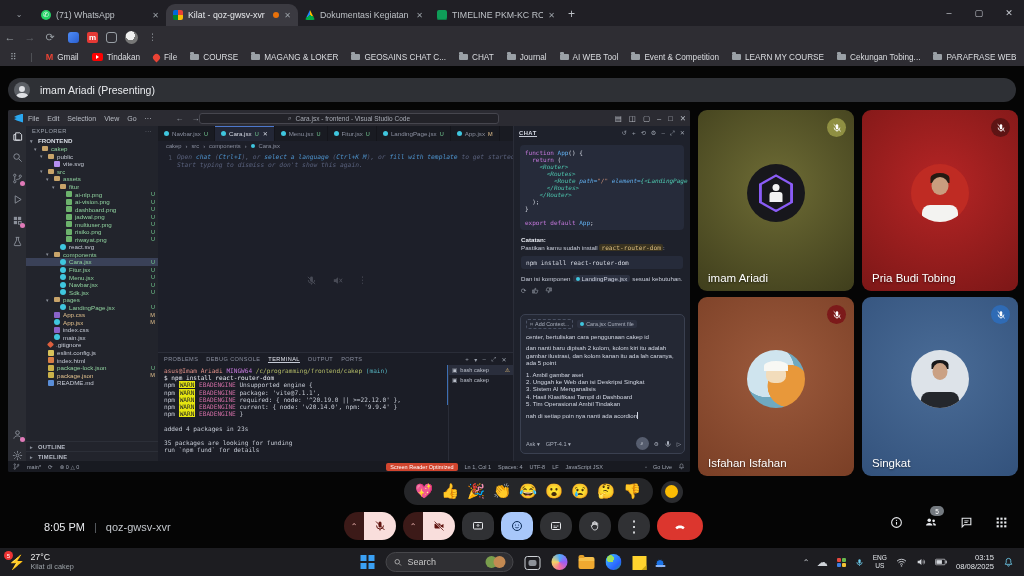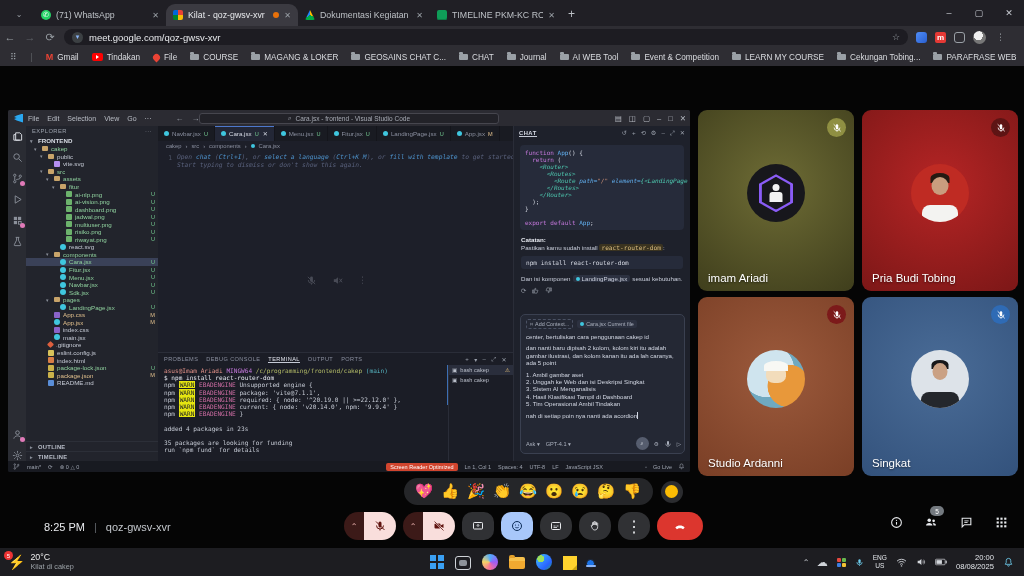--- a/index.html
+++ b/index.html
@@ -255,25 +255,20 @@
     <span>–</span>
     <span>▢</span>
     <span>✕</span>
   </div>
 </div>
 
 <div id="toolbar">
   <span class="navbtn">←</span>
   <span class="navbtn dim">→</span>
   <span class="navbtn">⟳</span>
-  <div id="omnibox">
-    <span class="siteicon">▾</span>
-    <span>meet.google.com/qoz-gwsv-xvr</span>
-    <span class="star">☆</span>
-  </div>
   <div class="extrow">
     <span class="ext-blue"></span>
     <span class="ext-m">m</span>
     <span class="ext-puzzle"></span>
     <span class="avatar-chip"></span>
     <span class="dots3">⋮</span>
   </div>
 </div>
 
 <div id="bmbar">
@@ -331,20 +326,24 @@
       <div class="bm">
         <span class="fold"></span>
         <span>PARAFRASE WEB</span>
       </div>
     </div>
 
 </div>
 
 <div id="meet">
 
+  <div id="banner">
+    <span class="pers"></span>
+    <span id="banner-label">imam Ariadi (Presenting)</span>
+  </div>
 
   <div id="screen">
     <div id="vs-title">
       <span class="vslogo"></span>
       <div id="vs-menus">
           <span>File</span>
           <span>Edit</span>
           <span>Selection</span>
           <span>View</span>
           <span>Go</span>
@@ -877,21 +876,21 @@
         <span class="mic-badge" style="background: rgb(124, 26, 26);">
           <svg width="10" height="10" viewBox="0 0 24 24">
             <path d="M12 15a3 3 0 0 0 3-3V6a3 3 0 0 0-6 0v6a3 3 0 0 0 3 3z" fill="#fff"></path>
             <path d="M5 11a7 7 0 0 0 14 0M12 18v3M4 3l17 17" stroke="#fff" stroke-width="2" fill="none"></path>
           </svg>
         </span>
         <div class="av" style="background: radial-gradient(circle at 72% 62%, rgb(232, 152, 58) 0px, rgb(232, 152, 58) 38%, transparent 39%), radial-gradient(circle at 35% 35%, rgb(207, 228, 238) 0px, rgb(207, 228, 238) 50%, transparent 51%), rgb(111, 169, 192);">
           <div class="head" style="top: 16px; width: 20px; height: 17px; background: rgb(242, 220, 187); border-radius: 40%;"></div>
           <div class="hair" style="top: 11px; width: 24px; height: 10px; background: rgb(248, 248, 244);"></div>
         </div>
-        <span class="tile-name">Studio Ardanni</span>
+        <span class="tile-name">Isfahan Isfahan</span>
       </div>
       <div class="tile" style="left: 862px; top: 231px; width: 156px; height: 179px; background: radial-gradient(circle at 50% 42%, rgb(74, 108, 151), rgb(51, 82, 124));">
         <span class="mic-badge" style="background: rgb(47, 107, 181);">
           <svg width="10" height="10" viewBox="0 0 24 24">
             <path d="M12 15a3 3 0 0 0 3-3V6a3 3 0 0 0-6 0v6a3 3 0 0 0 3 3z" fill="#fff"></path>
             <path d="M5 11a7 7 0 0 0 14 0M12 18v3M4 3l17 17" stroke="#fff" stroke-width="2" fill="none"></path>
           </svg>
         </span>
         <div class="av" style="background: rgb(221, 227, 233);">
           <div class="shirt" style="bottom: -3px; width: 38px; height: 19px; background: rgb(36, 39, 44);"></div>
@@ -914,21 +913,21 @@
         <span class="react">🤔</span>
         <span class="react">👎</span>
       </div>
     <div id="skin-btn">
         <i></i>
       </div>
   </div>
 
   <div id="meetbar">
     <div id="meet-info">
-      <span>8:25 PM</span>
+      <span>8:05 PM</span>
       <span class="sep">|</span>
       <span class="code">qoz-gwsv-xvr</span>
     </div>
     <div id="controls">
       <div class="ctl-group">
         <span class="ctl-chev">⌃</span>
         <span class="ctl-main">
           <svg width="12" height="12" viewBox="0 0 24 24">
               <path d="M12 15a3 3 0 0 0 3-3V6a3 3 0 0 0-6 0v6a3 3 0 0 0 3 3z" fill="currentColor"></path>
               <path d="M5 11a7 7 0 0 0 14 0M12 18v3M4 3l17 17" stroke="currentColor" stroke-width="2" fill="none"></path>
@@ -1016,31 +1015,42 @@
           </svg>
       </span>
     </div>
   </div>
 </div>
 
 <div id="taskbar">
   <div id="weather">
     <span id="bolt">⚡<span id="wbadge">5</span></span>
     <span id="wtxt">
-      <span id="wtemp">20°C</span>
+      <span id="wtemp">27°C</span>
       <span id="wdesc">Kilat di cakep</span>
     </span>
   </div>
   <div id="tb-center">
     <span class="winlogo">
         <i></i>
         <i></i>
         <i></i>
         <i></i>
       </span>
+    <span id="tb-search">
+      <svg width="9" height="9" viewBox="0 0 24 24">
+          <circle cx="10" cy="10" r="6" fill="none" stroke="#c7c7c7" stroke-width="2"></circle>
+          <path d="M15 15l5 5" stroke="#c7c7c7" stroke-width="2"></path>
+        </svg>
+      <span>Search</span>
+      <span class="imgs">
+          <i style="background:#7a9e4d"></i>
+          <i style="background:#c48a52"></i>
+        </span>
+    </span>
     <span class="tbi taskview"></span>
     <span class="tbi copilot"></span>
     <span class="tbi fldr"></span>
     <span class="tbi edge"></span>
     <span class="tbi notes"></span>
     <span class="chrome-wrap"><span class="tbi chromeic"></span><span class="chrome-badge"></span></span>
   </div>
   <div id="tray">
     <span class="chev">⌃</span>
     <span style="font-size:11px;color:#cfd3d8">☁</span>
@@ -1065,20 +1075,20 @@
     <svg width="10" height="10" viewBox="0 0 24 24">
         <path d="M4 9v6h4l5 4V5L8 9H4z" fill="#d4d7dc"></path>
         <path d="M16 9a4 4 0 0 1 0 6M18.5 6.5a8 8 0 0 1 0 11" stroke="#d4d7dc" stroke-width="1.6" fill="none"></path>
       </svg>
     <svg width="12" height="8" viewBox="0 0 26 14">
         <rect x="1" y="1" width="21" height="12" rx="2" fill="none" stroke="#d4d7dc" stroke-width="1.5"></rect>
         <rect x="3" y="3" width="12" height="8" fill="#d4d7dc"></rect>
         <rect x="23" y="4" width="2.5" height="6" rx="1" fill="#d4d7dc"></rect>
       </svg>
     <span id="clock">
-      <span>20:00</span>
+      <span>03:15</span>
       <span>08/08/2025</span>
     </span>
     <svg width="11" height="11" viewBox="0 0 24 24">
         <path d="M12 3a5 5 0 0 0-5 5v4l-2 4h14l-2-4V8a5 5 0 0 0-5-5zM10 18a2 2 0 0 0 4 0" fill="none" stroke="#6ecff0" stroke-width="1.8"></path>
       </svg>
   </div>
 </div>
 
 </body></html>

